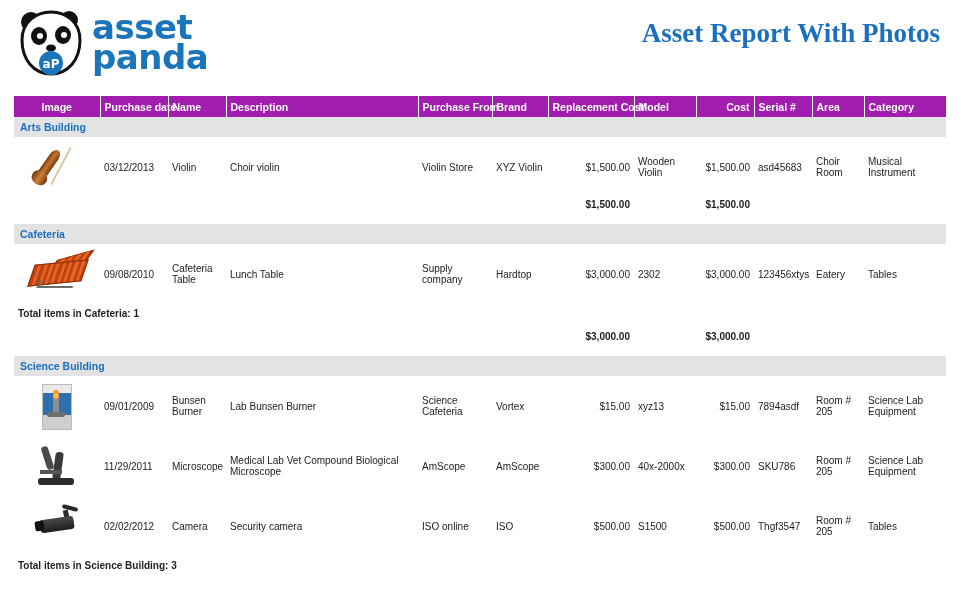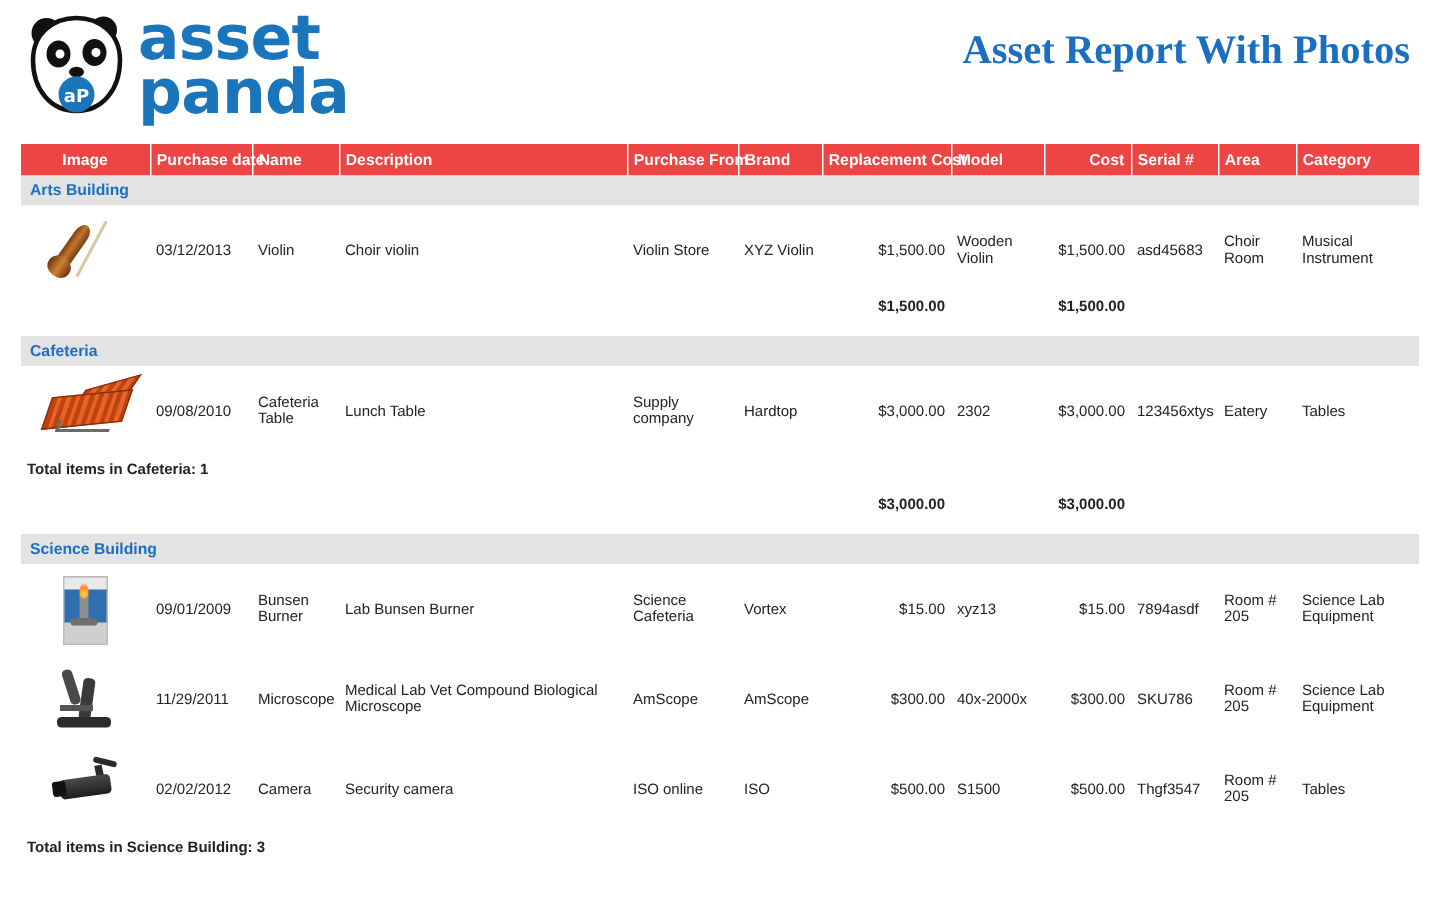--- a/index.html
+++ b/index.html
@@ -38,21 +38,21 @@
   .panda-mark {
     width: 74px;
     height: 74px;
     position: relative;
   }
   .logo-text {
     margin-left: 4px;
     line-height: 0.88;
     font-family: "DejaVu Sans", sans-serif;
     font-weight: bold;
-    font-size: 41px;
+    font-size: 34px;
     color: #1b75bb;
     letter-spacing: -0.5px;
   }
   .logo-text .l2 { display: block; }
   .report-title {
     position: absolute;
     right: 6px;
     top: 18px;
     font-family: "Liberation Serif", serif;
     font-weight: bold;
@@ -61,21 +61,21 @@
     white-space: nowrap;
   }
 
   
   table.report {
     width: 100%;
     border-collapse: collapse;
     table-layout: fixed;
   }
   table.report th {
-    background: #ef4444;
+    background: #a21caf;
     color: #ffffff;
     font-size: 10.5px;
     font-weight: bold;
     text-align: left;
     padding: 3px 4px;
     border-right: 1px solid #ffffff;
     white-space: nowrap;
     height: 15px;
     margin-top: 20px;
   }

